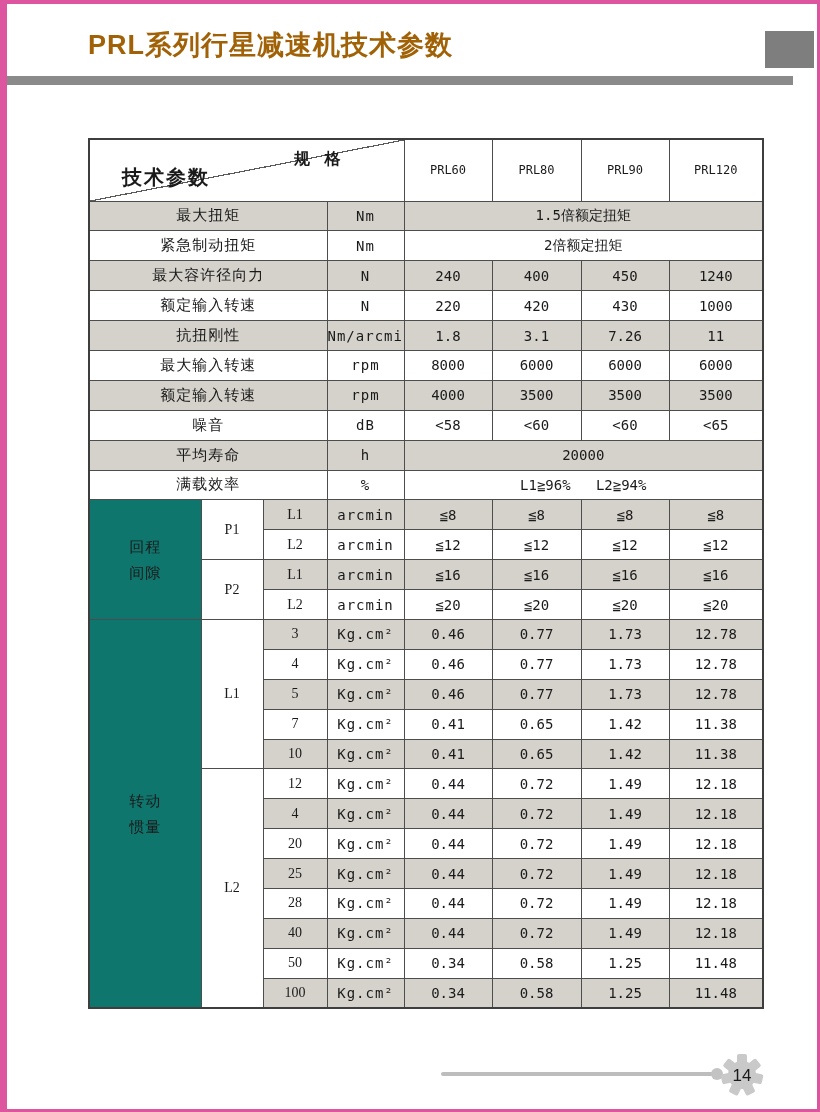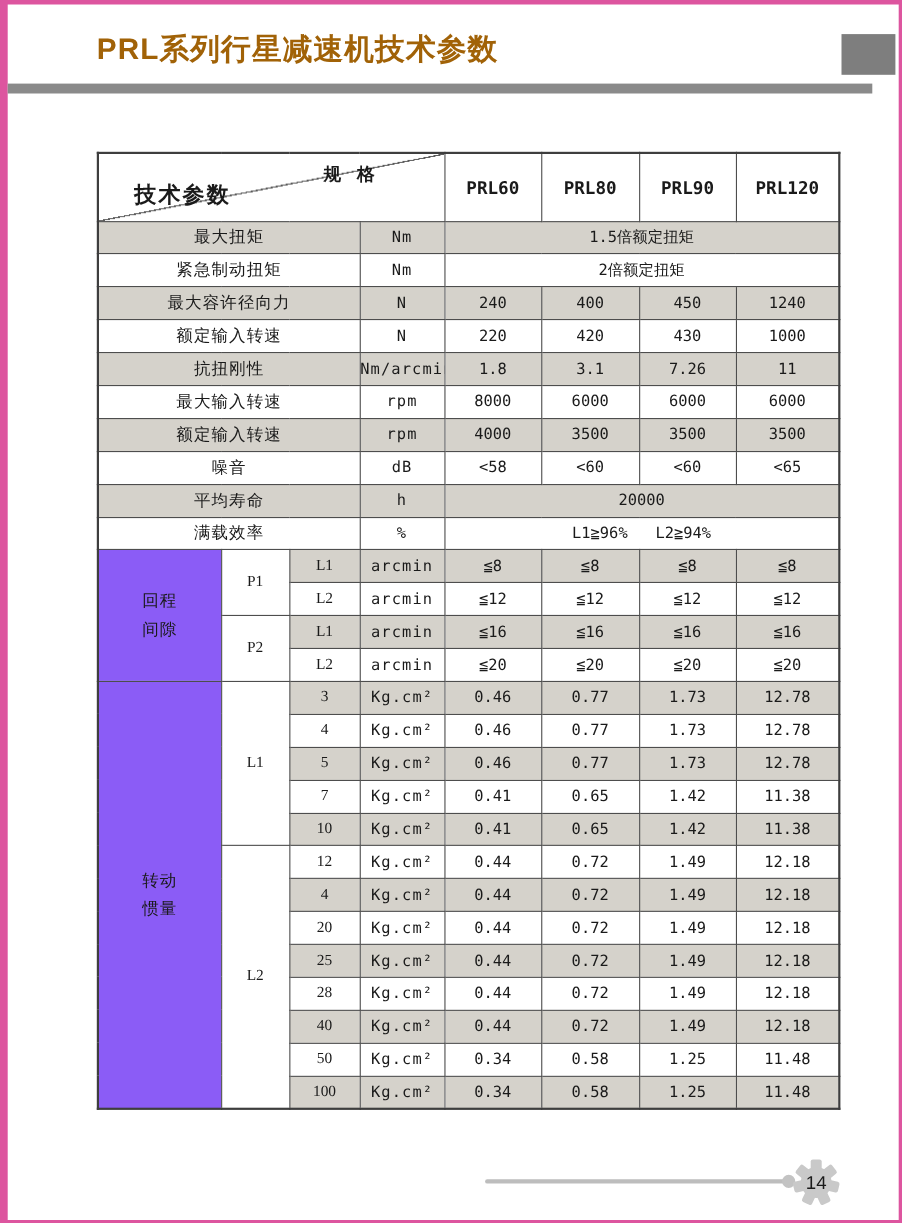--- a/index.html
+++ b/index.html
@@ -25,25 +25,25 @@
     border:2px solid #3e3e3e;
   }
   .spec th,.spec td{
     border:1px solid #4d4d4d;padding:0;text-align:center;vertical-align:middle;
     overflow:hidden;
   }
   .spec thead tr{height:62px;}
   .spec tbody tr{height:29.9px;}
   .shade{background:#d5d2cb;}
   .lbl{font-size:15px;letter-spacing:1px;}
-  .grouplbl{font-size:15px;letter-spacing:1px;line-height:1.7;background:#8b5cf6;}
+  .grouplbl{font-size:15px;letter-spacing:1px;line-height:1.7;background:#0f766e;}
   .grade,.lvl,.ratio{font-family:Liberation Serif, serif;font-size:14px;}
   .unit{font-family:"DejaVu Sans Mono","Liberation Mono",monospace;font-size:14px;letter-spacing:1px;}
   .val{font-family:"DejaVu Sans Mono","DejaVu Sans","Liberation Mono",monospace;font-size:14px;white-space:pre;}
-  .model{font-family:"DejaVu Sans Mono","Liberation Mono",monospace;font-size:16px;font-weight:bold;}
+  .model{font-family:"DejaVu Sans Mono","Liberation Mono",monospace;font-size:12px;font-weight:normal;}
   th.diag{
     position:relative;font-weight:normal;
     background:linear-gradient(to bottom right,
       transparent calc(50% - 0.6px), #5a5a5a calc(50% - 0.6px),
       #5a5a5a calc(50% + 0.6px), transparent calc(50% + 0.6px));
   }
   .diag .spec-label{position:absolute;top:9px;right:58px;font-size:16px;font-weight:600;letter-spacing:5px;}
   .diag .param-label{position:absolute;bottom:10px;left:32px;font-size:20px;font-weight:600;letter-spacing:2px;}
 
   .footer-line{position:absolute;left:441px;top:1072px;width:276px;height:4px;background:#bdbdbd;border-radius:2px;}

